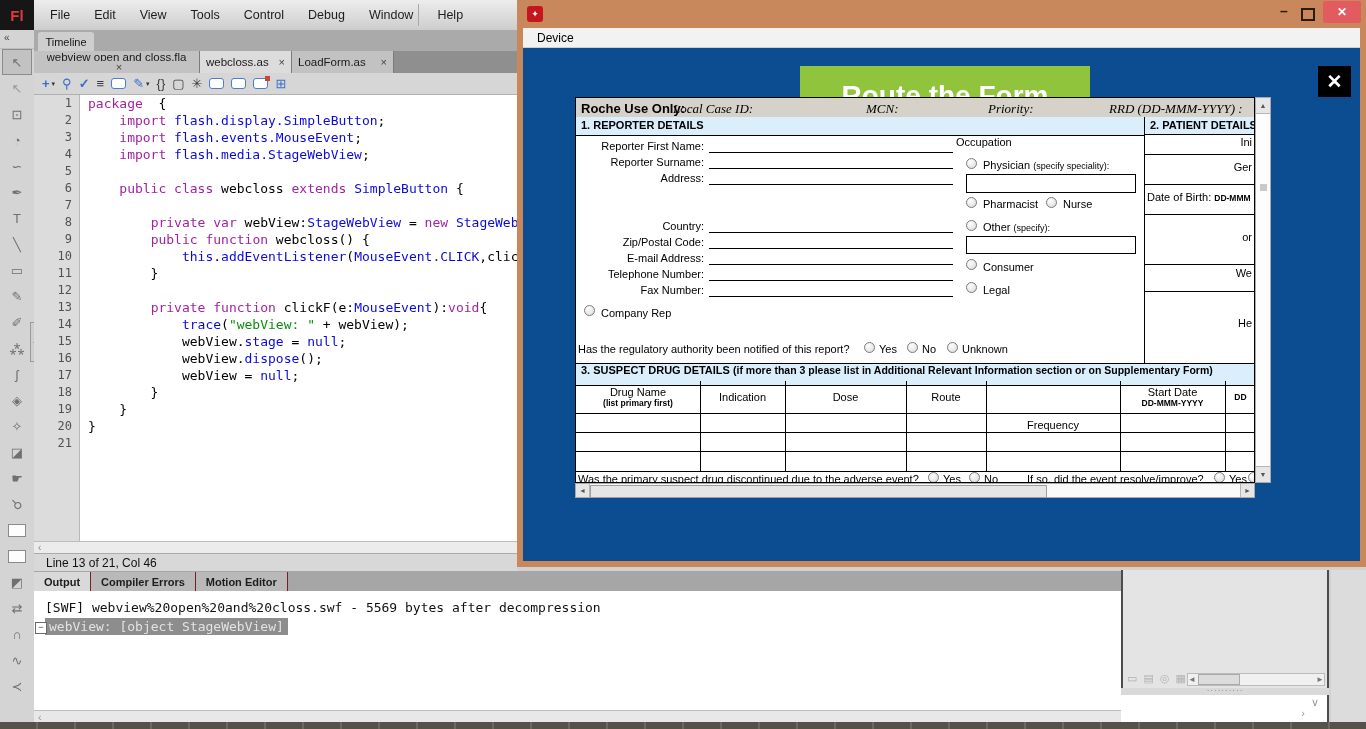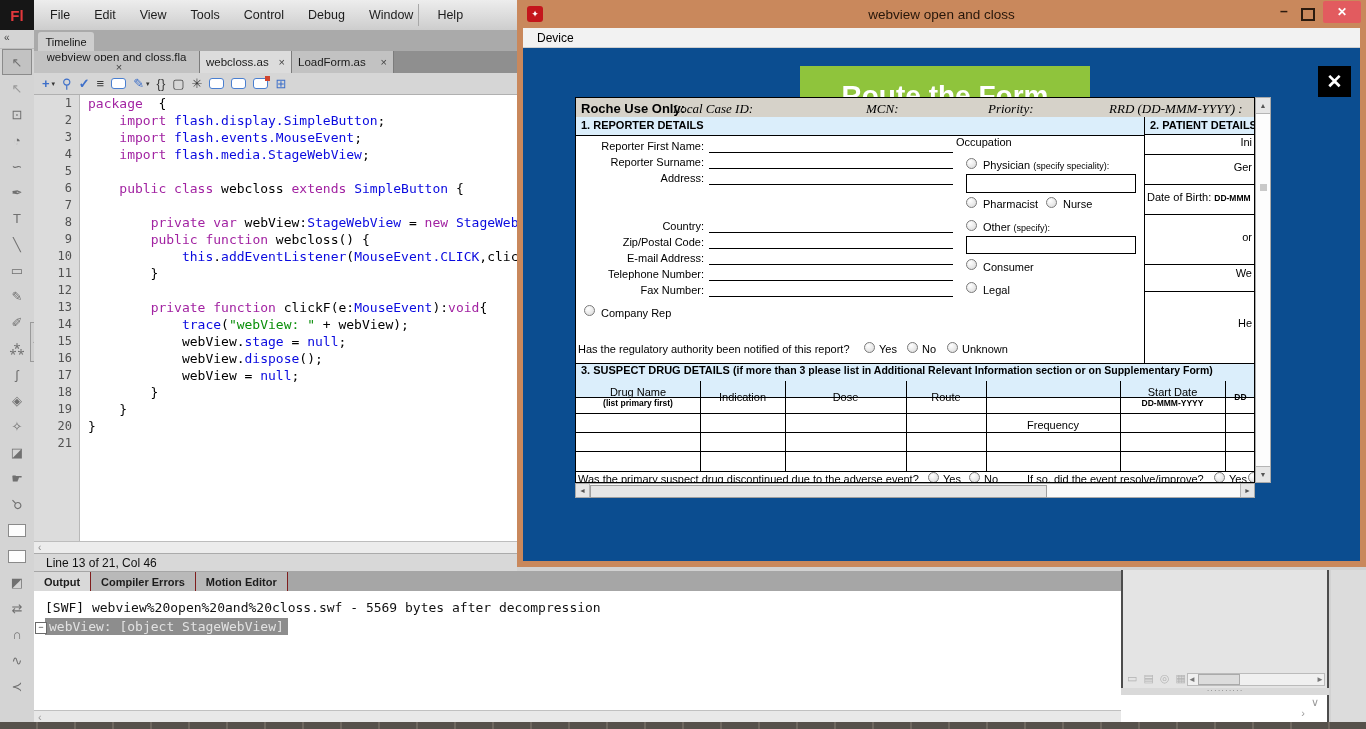--- a/index.html
+++ b/index.html
@@ -129,21 +129,21 @@
   .radio{position:absolute;width:9px;height:9px;border:1px solid #7a7a7a;border-radius:50%;
     background:radial-gradient(circle at 35% 30%,#ffffff,#d8d8d8);}
   .flabel{position:absolute;font-size:11px;white-space:nowrap;}
   .small{font-size:9px;}
   .finput{position:absolute;border:1px solid #000;background:#fff;}
   .hl{position:absolute;height:0;border-top:1px solid #000;}
   .vl{position:absolute;width:0;border-left:1px solid #000;}
   .prow{position:absolute;left:568px;width:108px;text-align:right;font-size:11px;padding-right:3px;white-space:nowrap;}
   #dobrow{position:absolute;left:571px;top:93px;width:109px;font-size:11px;white-space:nowrap;overflow:hidden;}
   .bsmall{font-weight:bold;font-size:8.5px;}
-  #sec3{position:absolute;left:0;top:265px;width:680px;height:35px;background:#dbeefb;
+  #sec3{position:absolute;left:0;top:265px;width:680px;height:23px;background:#dbeefb;
     border-top:1px solid #000;border-bottom:1px solid #000;box-sizing:border-box;white-space:nowrap;overflow:hidden;}
   #sec3 span{font-weight:bold;}
   #sec3 .ttl{font-size:11px;margin-left:5px;} #sec3 .note{font-size:10.5px;}
   .thc{position:absolute;top:285px;height:28px;text-align:center;font-size:11px;
     display:flex;flex-direction:column;justify-content:center;overflow:hidden;}
   .qtxt{position:absolute;font-size:11px;white-space:nowrap;}
 
   
   #vscroll{position:absolute;left:732px;top:49px;width:16px;height:386px;background:#fdfdfd;
     border:1px solid #aaa;box-sizing:border-box;}
@@ -377,21 +377,20 @@
   <div class="abs" id="rwhite">
     <div id="rchev">∨</div>
     <div id="rangle">›</div>
   </div>
   <div class="abs" id="rstrip"></div>
   <div class="abs" id="bottomstrip"></div>
 
   <div class="abs" id="air">
     <div id="airtitle">
       <div id="airicon">✦</div>
-      <div id="airtitletext">webview open and closs</div>
     </div>
     <div id="btn-min">–</div>
     <div id="btn-max"></div>
     <div id="btn-close">✕</div>
     <div id="devicebar">
       <span>Device</span>
     </div>
 
     <div id="bluearea">
       <div id="greenbtn">

